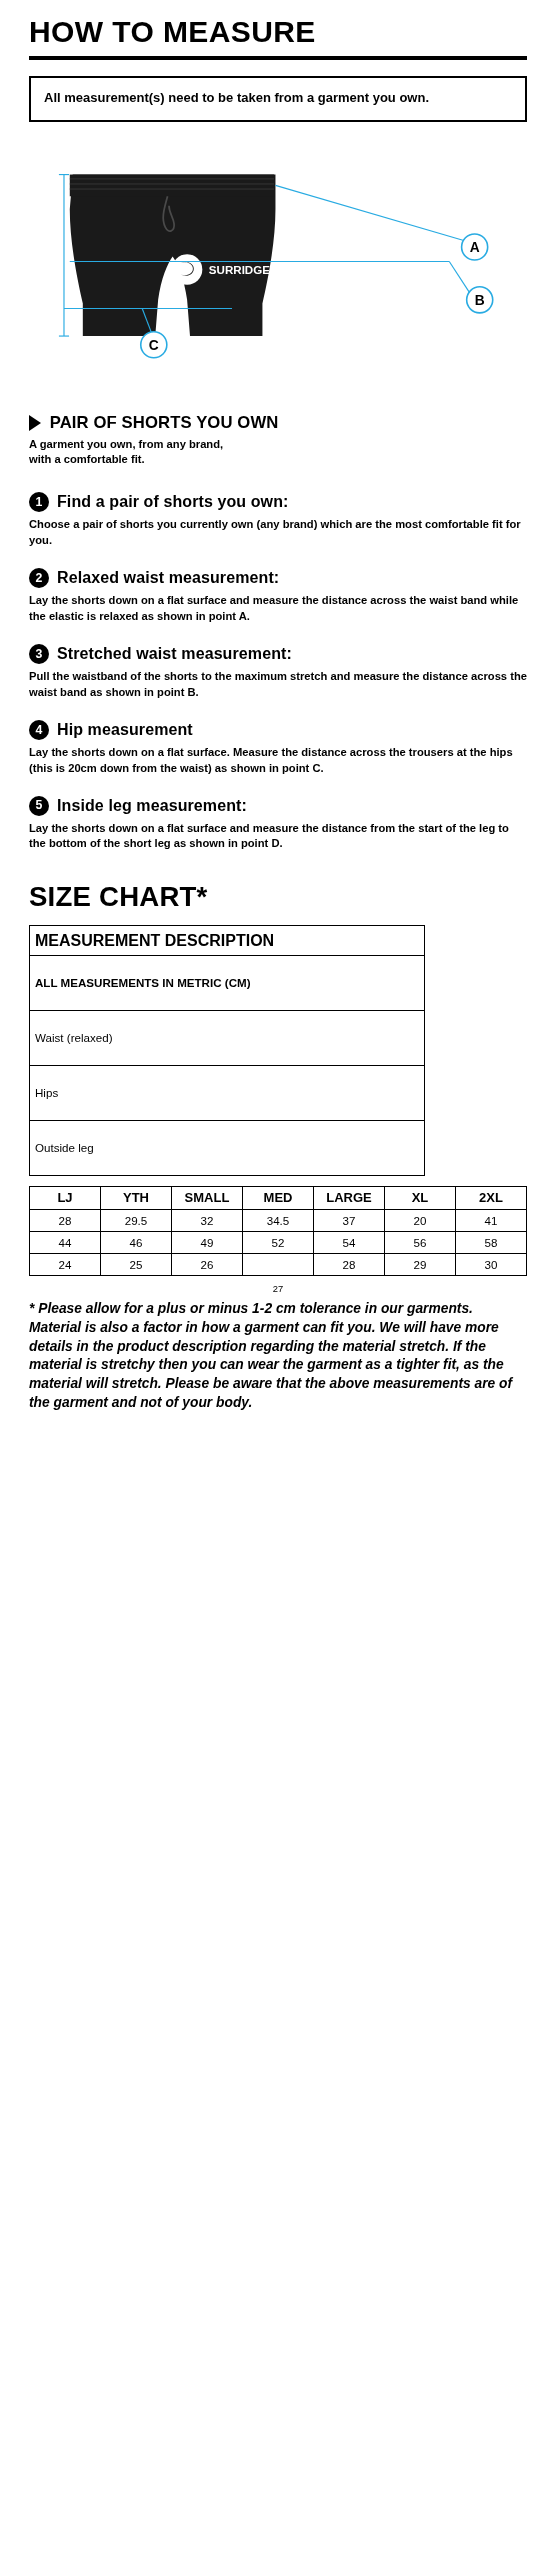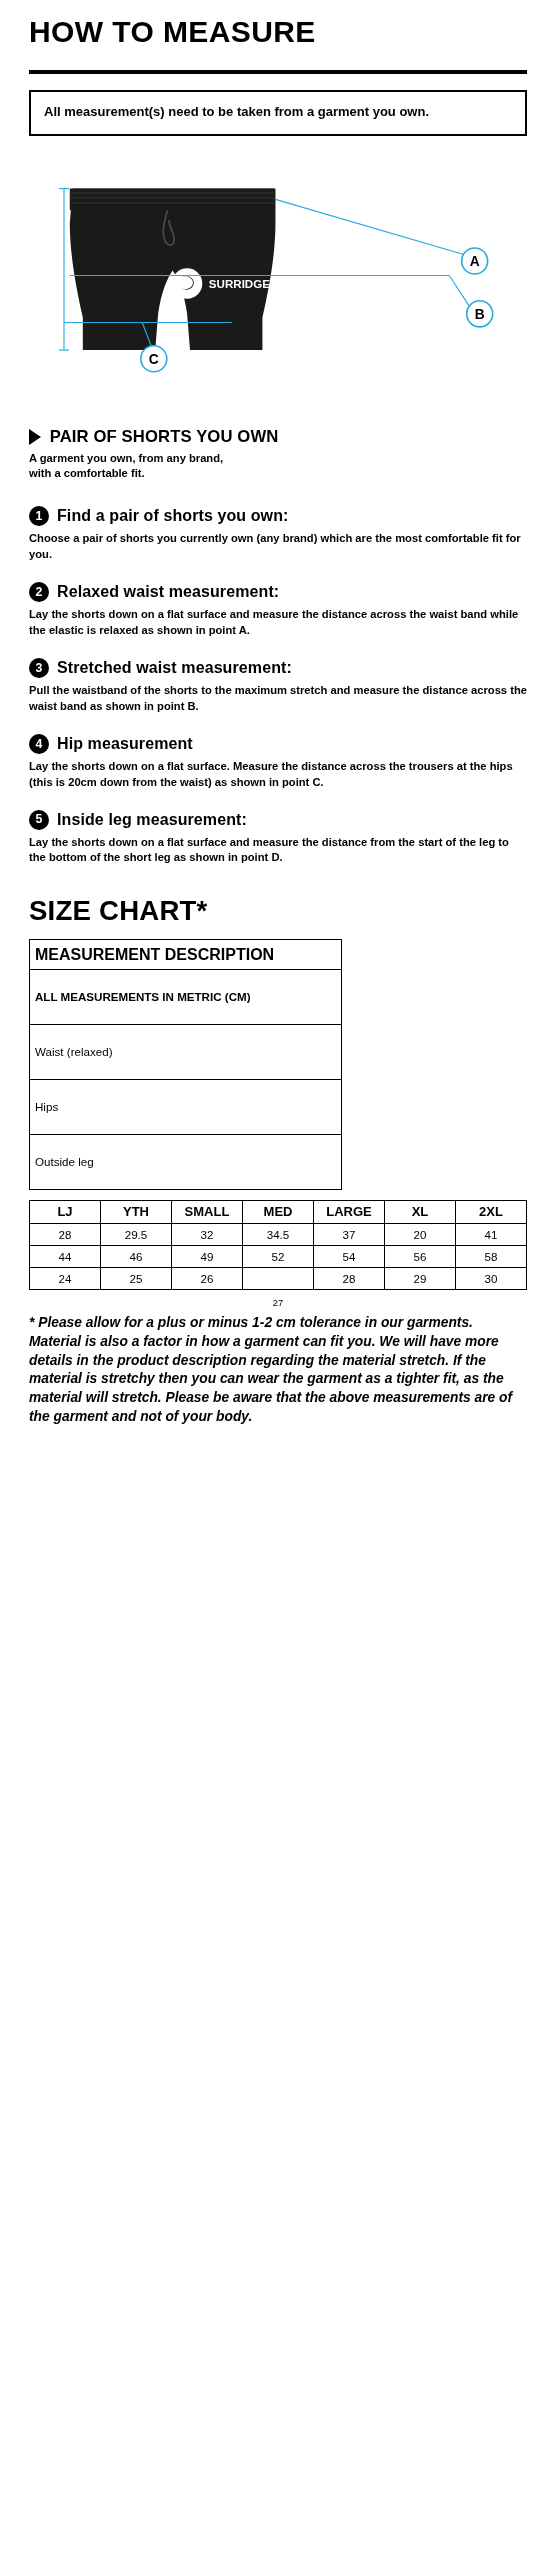--- a/index.html
+++ b/index.html
@@ -17,21 +17,21 @@
     width: 556px;
     min-height: 2576px;
     position: relative;
     padding: 0;
   }
 
   
   .title-bar {
     margin: 16px 29px 0 29px;
     border-bottom: 4.4px solid #000;
-    padding-bottom: 22px;
+    padding-bottom: 8px;
   }
   .title-bar h1 {
     margin: 0;
     font-size: 30px;
     font-weight: bold;
     letter-spacing: 0.4px;
     line-height: 1.05;
   }
   .notice {
     margin: 16px 29px 0 29px;
@@ -146,21 +146,21 @@
   }
   .desc-table td.hdr {
     font-size: 16px;
     font-weight: bold;
     padding: 5px 5px;
   }
   .desc-table td.subhdr {
     font-size: 11.6px;
     font-weight: bold;
   }
-  .desc-table-narrow { width: 313px; }
+  .desc-table-narrow { width: 396px; }
 
   .sizes-table {
     margin: 10px 29px 0 29px;
     width: calc(100% - 58px);
     border-collapse: collapse;
     table-layout: fixed;
     padding-left: 24px;
   }
   .sizes-table th, .sizes-table td {
     border: 1.5px solid #000;

